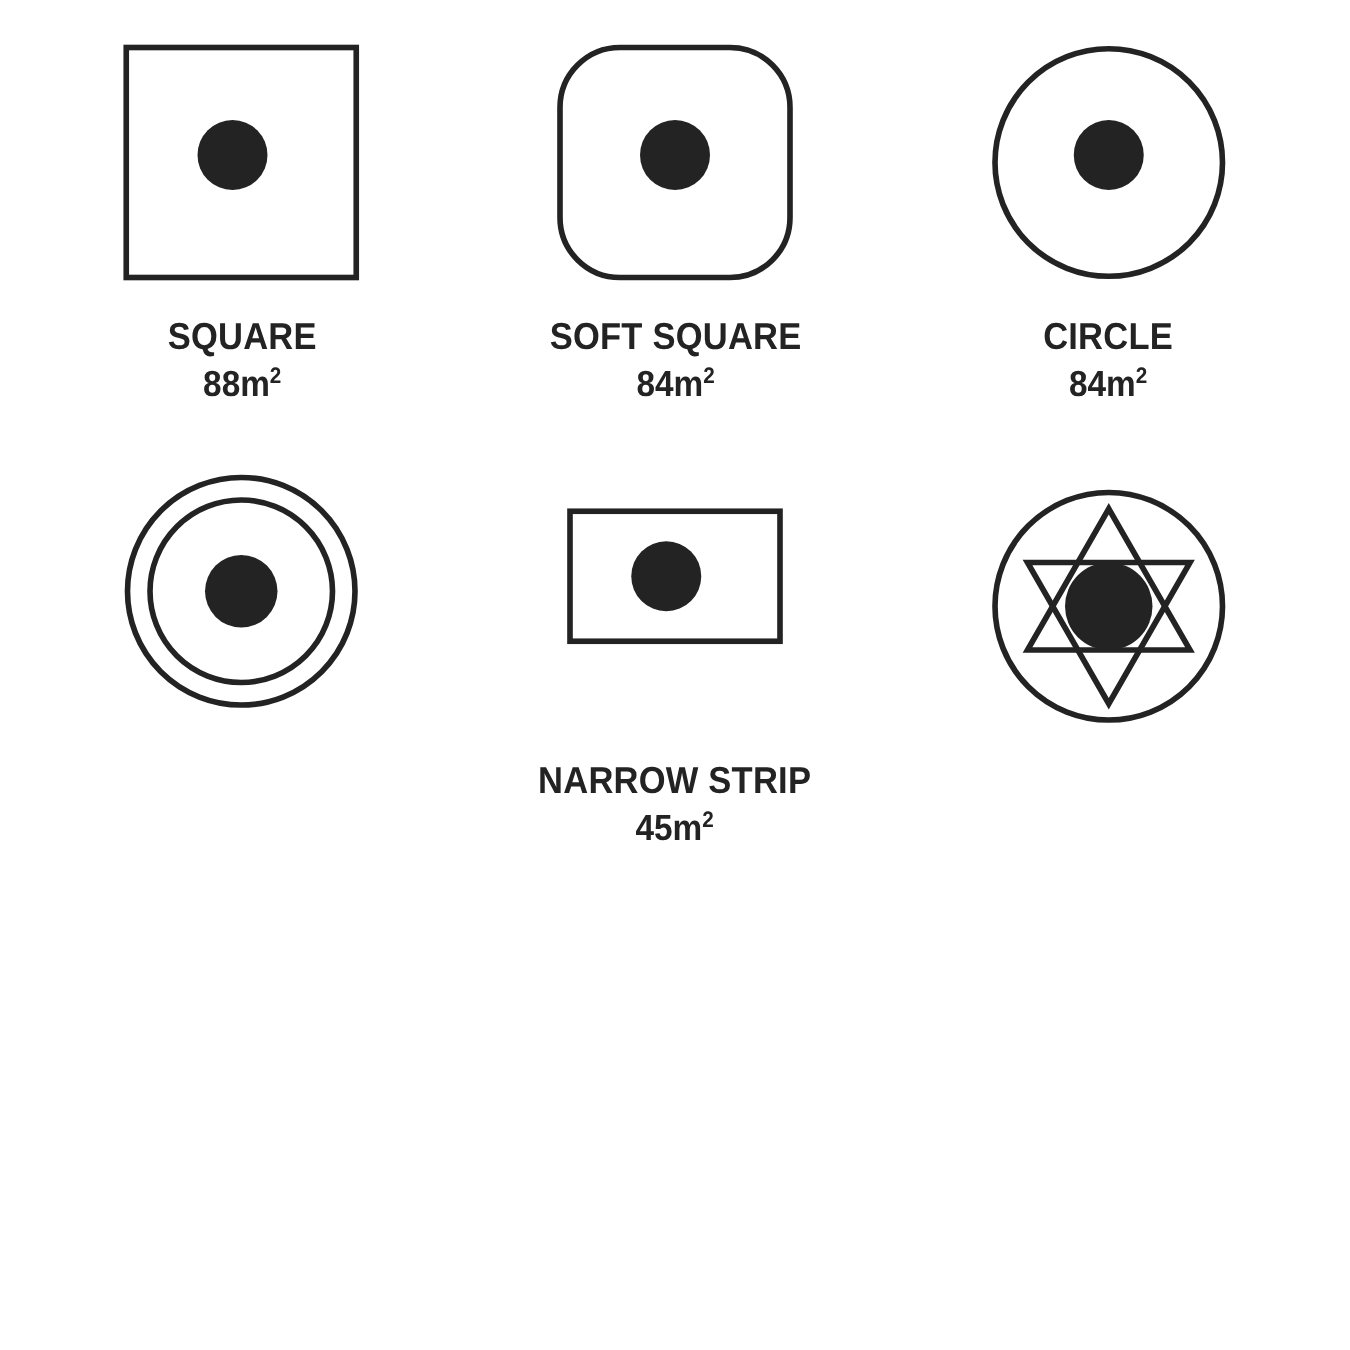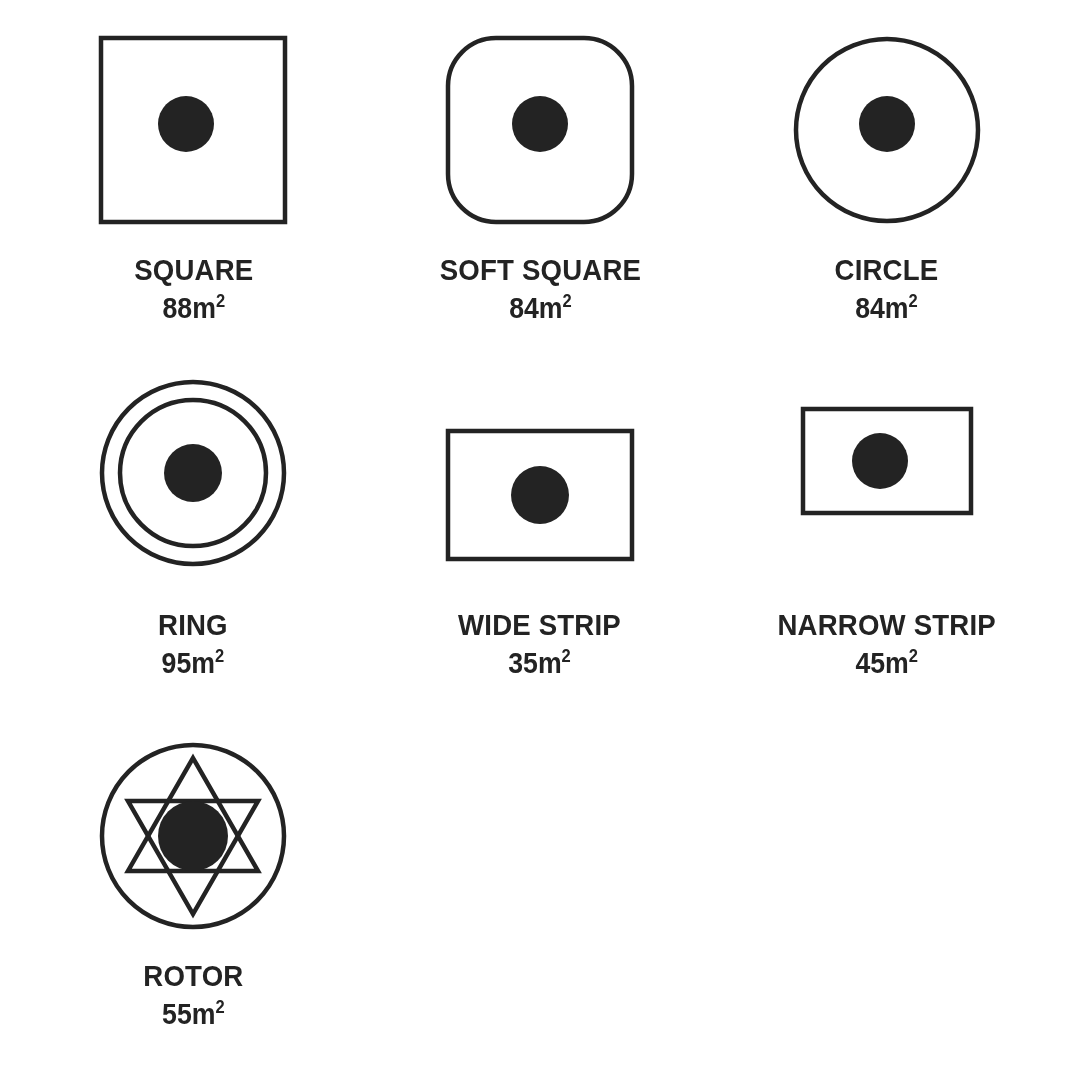--- a/index.html
+++ b/index.html
@@ -120,39 +120,23 @@
   </div>
 
   <div class="cell r2">
     <div class="figure">
       <svg width="196" height="196" viewBox="0 0 196 196">
         <circle cx="98" cy="98" r="91" fill="none" stroke="#232323" stroke-width="4.5"></circle>
         <circle cx="98" cy="98" r="73" fill="none" stroke="#232323" stroke-width="4.5"></circle>
         <circle cx="98" cy="98" r="29" fill="#232323"></circle>
       </svg>
     </div>
-    <div class="caption">
-      <div class="cap-name">RING</div>
-      <div class="cap-value"><span>95</span><span>m</span><sup>2</sup></div>
-    </div>
   </div>
 
 
-  <div class="cell r2">
-    <div class="figure">
-      <svg width="196" height="196" viewBox="0 0 196 196">
-        <rect x="6" y="56" width="184" height="128" fill="none" stroke="#232323" stroke-width="4.5"></rect>
-        <circle cx="98" cy="120" r="29" fill="#232323"></circle>
-      </svg>
-    </div>
-    <div class="caption">
-      <div class="cap-name">WIDE STRIP</div>
-      <div class="cap-value"><span>35</span><span>m</span><sup>2</sup></div>
-    </div>
-  </div>
 
   <div class="cell r3">
     <div class="figure">
       <svg width="196" height="160" viewBox="0 0 196 160">
         <rect x="14" y="22" width="168" height="104" fill="none" stroke="#232323" stroke-width="4.5"></rect>
         <circle cx="91" cy="74" r="28" fill="#232323"></circle>
       </svg>
     </div>
     <div class="caption">
       <div class="cap-name">NARROW STRIP</div>
@@ -163,19 +147,15 @@
 
   <div class="cell r3">
     <div class="figure">
       <svg width="196" height="196" viewBox="0 0 196 196">
         <circle cx="98" cy="98" r="91" fill="none" stroke="#232323" stroke-width="4.5"></circle>
         <polygon points="33,63 163,63 98,176" fill="none" stroke="#232323" stroke-width="4.5" stroke-linejoin="miter"></polygon>
         <polygon points="98,20 163,133 33,133" fill="none" stroke="#232323" stroke-width="4.5" stroke-linejoin="miter"></polygon>
         <circle cx="98" cy="98" r="35" fill="#232323"></circle>
       </svg>
     </div>
-    <div class="caption">
-      <div class="cap-name">ROTOR</div>
-      <div class="cap-value"><span>55</span><span>m</span><sup>2</sup></div>
-    </div>
   </div>
 
 </div>
 
 </body></html>

